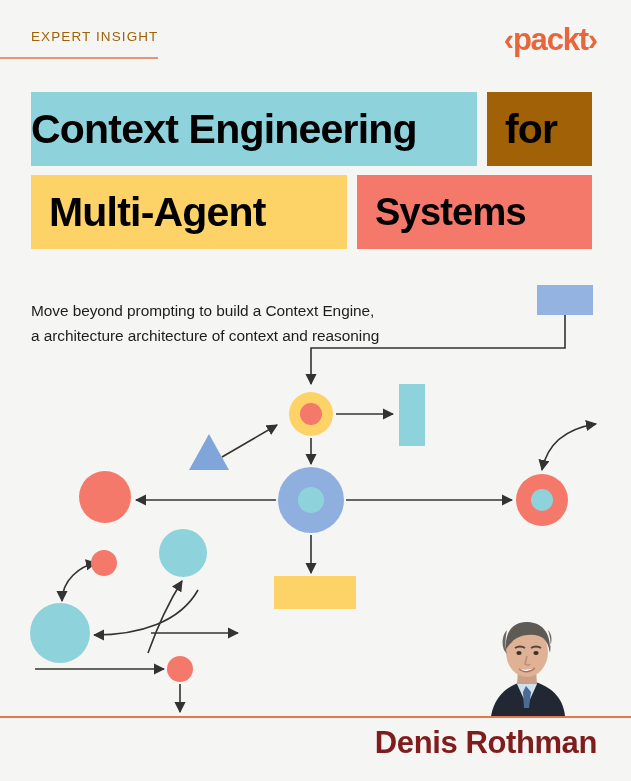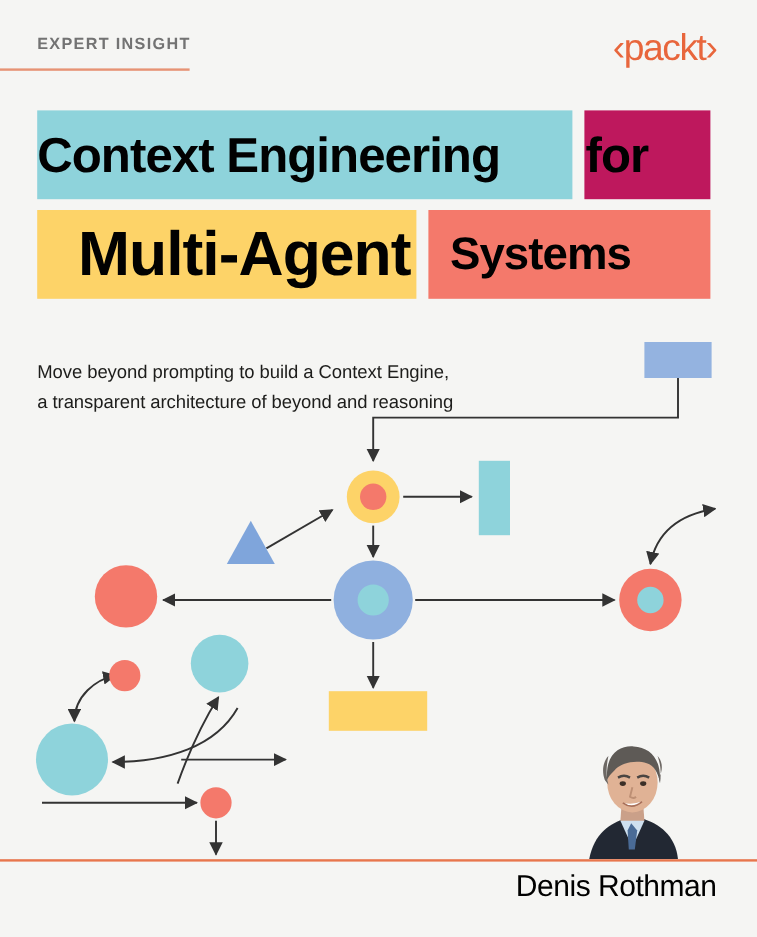--- a/index.html
+++ b/index.html
@@ -16,38 +16,38 @@
     font-family: "Liberation Sans", sans-serif;
     -webkit-font-smoothing: antialiased;
   }
 
   
   #expert-insight-label {
     position: absolute;
     left: 31px;
     top: 29px;
     font-size: 13.5px;
-    font-weight: bold;
+    font-weight: normal;
     letter-spacing: 1.1px;
-    color: #737373;
+    color: #a16207;
   }
   #expert-insight-rule {
     position: absolute;
     left: 0;
     top: 57px;
     width: 158px;
     height: 2px;
     background: #e79375;
   }
   #packt-logo {
     position: absolute;
     right: 34px;
     top: 24px;
     font-size: 31px;
-    font-weight: normal;
+    font-weight: bold;
     letter-spacing: -1.2px;
     color: #e8663c;
     line-height: 1;
   }
 
   
   .title-block {
     position: absolute;
     display: flex;
     align-items: center;
@@ -63,34 +63,34 @@
     height: 74px;
     background: #8ed3db;
     box-sizing: border-box;
     font-size: 41px;
   }
   #title-row1-for {
     left: 487px;
     top: 92px;
     width: 105px;
     height: 74px;
-    background: #be185d;
-    padding-left: 1px;
+    background: #a16207;
+    padding-left: 18px;
     box-sizing: border-box;
     font-size: 41px;
   }
   #title-row2-main {
     left: 31px;
     top: 175px;
     width: 316px;
     height: 74px;
     background: #fdd368;
-    padding-left: 34px;
-    box-sizing: border-box;
-    font-size: 52px;
+    padding-left: 18px;
+    box-sizing: border-box;
+    font-size: 41px;
   }
   #title-row2-systems {
     left: 357px;
     top: 175px;
     width: 235px;
     height: 74px;
     background: #f4796b;
     padding-left: 18px;
     box-sizing: border-box;
     font-size: 38px;
@@ -131,43 +131,43 @@
     left: 0;
     top: 716px;
     width: 631px;
     height: 2px;
     background: #e8764c;
   }
   #author-name {
     position: absolute;
     right: 34px;
     top: 725px;
-    font-size: 25px;
-    font-weight: normal;
-    color: #000000;
+    font-size: 31px;
+    font-weight: bold;
+    color: #7f1d1d;
     letter-spacing: -0.4px;
   }
 </style>
 </head>
 <body>
 
 <div id="cover">
 
   <div id="expert-insight-label">EXPERT INSIGHT</div>
   <div id="expert-insight-rule"></div>
   <div id="packt-logo">‹packt›</div>
 
   <div class="title-block" id="title-row1-main">Context Engineering</div>
   <div class="title-block" id="title-row1-for">for</div>
   <div class="title-block" id="title-row2-main">Multi-Agent</div>
   <div class="title-block" id="title-row2-systems">Systems</div>
 
   <div id="subtitle">
     <div>Move beyond prompting to build a Context Engine,</div>
-    <div>a transparent architecture of beyond and reasoning</div>
+    <div>a architecture architecture of context and reasoning</div>
   </div>
 
   <svg id="diagram" viewBox="0 0 631 781" width="631" height="781" xmlns="http://www.w3.org/2000/svg">
     <defs>
       <marker id="ah" viewBox="0 0 10 10" refX="9" refY="5" markerWidth="7" markerHeight="7" orient="auto-start-reverse">
         <path d="M 0 0 L 10 5 L 0 10 z" fill="#333333"></path>
       </marker>
     </defs>
 
     <g stroke="#333333" stroke-width="1.6" fill="none">

